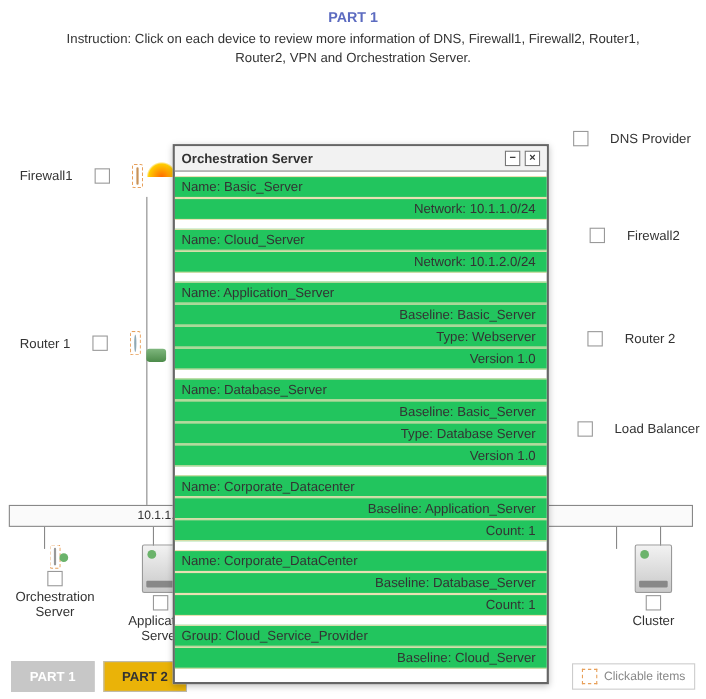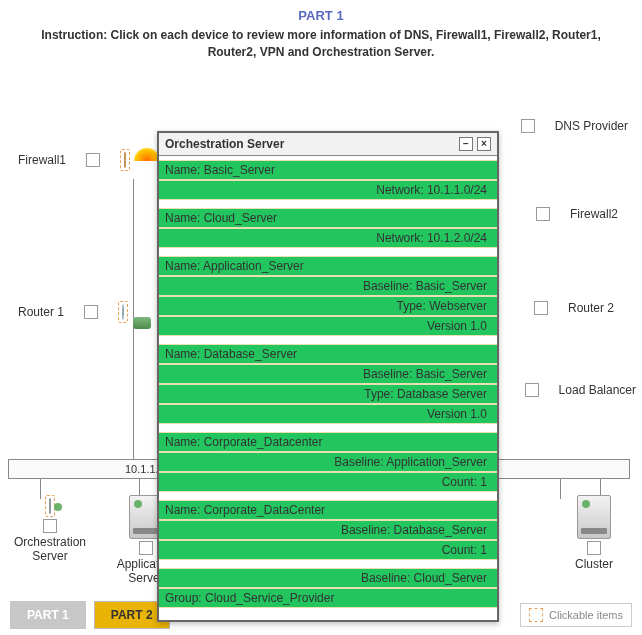--- a/index.html
+++ b/index.html
@@ -16,21 +16,21 @@
   }
   .part-title {
     text-align: center;
     color: #5C6BC0;
     font-weight: bold;
     font-size: 13px;
     padding-top: 8px;
   }
   .instruction {
     text-align: center;
-    font-weight: bold;
+    font-weight: normal;
     font-size: 12px;
     padding: 4px 40px 8px;
     line-height: 1.4;
   }
   .diagram {
     position: relative;
     height: 530px;
   }
   .device {
     position: absolute;
@@ -250,22 +250,22 @@
           <div class="row title">Name: Corporate_Datacenter</div>
           <div class="row sub">Baseline: Application_Server</div>
           <div class="row sub">Count: 1</div>
         </div>
         <div class="section">
           <div class="row title">Name: Corporate_DataCenter</div>
           <div class="row sub">Baseline: Database_Server</div>
           <div class="row sub">Count: 1</div>
         </div>
         <div class="section">
+          <div class="row title">Group: Cloud_Service_Provider</div>
           <div class="row sub">Baseline: Cloud_Server</div>
-          <div class="row title">Group: Cloud_Service_Provider</div>
         </div>
       </div>
   </div>
 
 </div>
 
 <div class="footer">
   <div class="tab active">PART 1</div>
   <div class="tab inactive">PART 2</div>
   <div class="legend">

